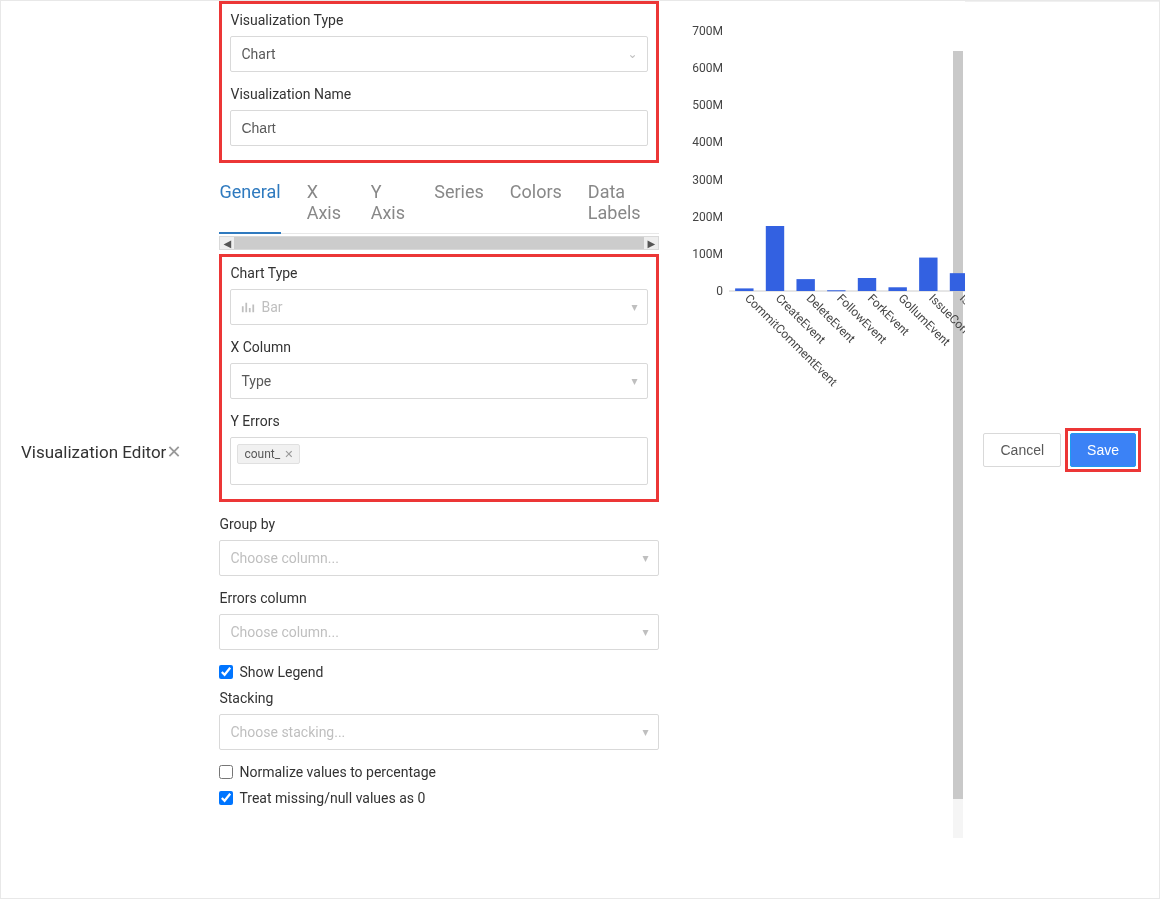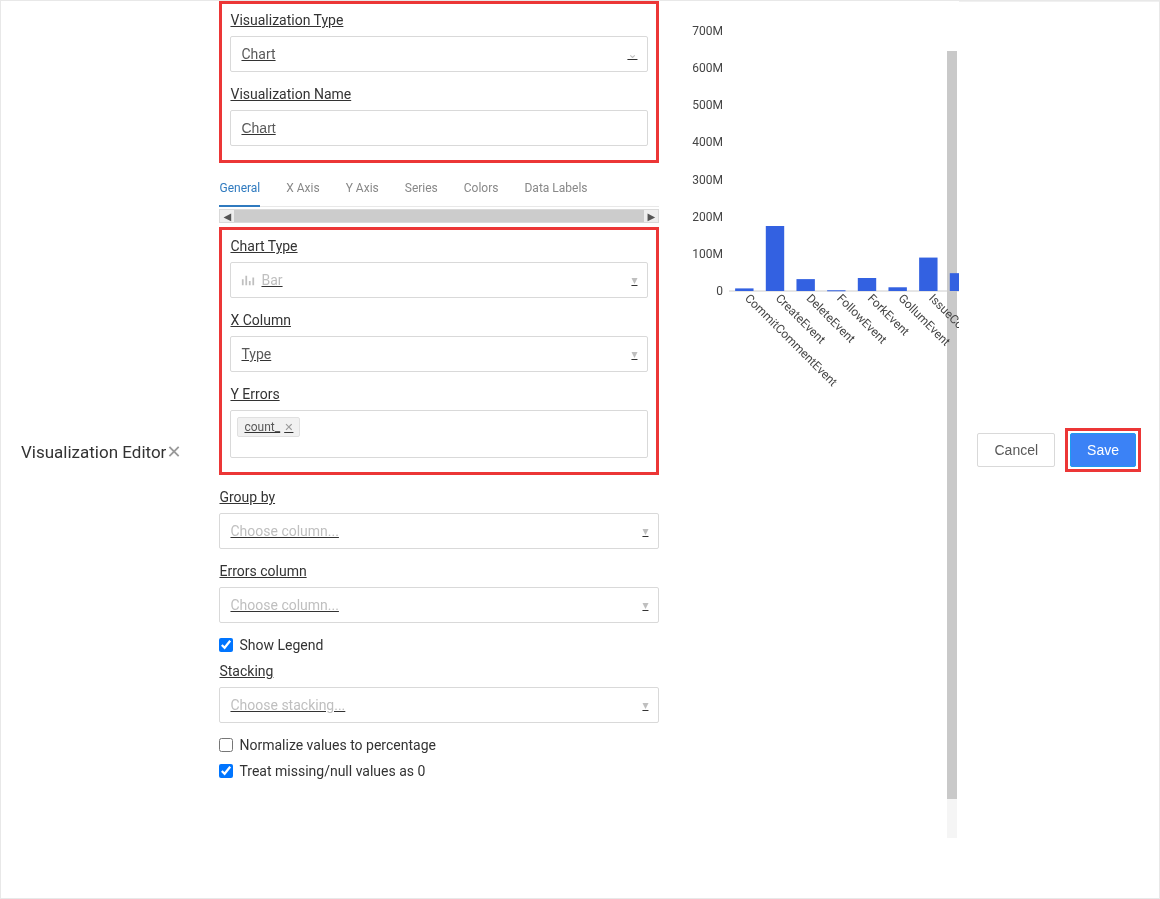--- a/index.html
+++ b/index.html
@@ -8,49 +8,49 @@
 .modal-header { display: flex; justify-content: space-between; align-items: center; padding: 18px 20px 14px; }
 .modal-title { font-size: 17px; color: #333; font-weight: 400; }
 .close-x { font-size: 18px; color: #999; cursor: pointer; background: none; border: none; line-height: 1; }
 .modal-body { flex: 1; overflow-y: auto; padding: 0 18px 18px 18px; position: relative; }
 .body-inner { display: flex; gap: 20px; }
 .left-panel { width: 440px; flex-shrink: 0; }
 .right-panel { flex: 1; padding-top: 20px; }
 
 .highlight-box { border: 3px solid #ec3636; padding: 8px 8px 10px 8px; margin-bottom: 8px; }
 
-.form-group { margin-bottom: 14px; text-decoration: underline; }
+.form-group { margin-bottom: 14px; }
 .form-label { display: block; font-size: 14px; color: #333; margin-bottom: 8px; }
 .ant-select, .ant-input, .drop-select {
   width: 100%; height: 36px; border: 1px solid #d9d9d9; border-radius: 2px;
   padding: 0 10px; font-size: 14px; background: #fff; display: flex; align-items: center;
   justify-content: space-between; color: #595959;
 }
 .ant-input { outline: none; }
 .ant-select .chev, .drop-select .chev { color: #bfbfbf; font-size: 12px; }
 .drop-select.placeholder { color: #bfbfbf; }
 .drop-select.icon-prefix .pre { display: inline-flex; align-items: center; gap: 6px; color: #bfbfbf; }
 .drop-select.icon-prefix .pre svg { width: 14px; height: 14px; stroke: #bfbfbf; fill: none; }
 
 .tabs-wrap { margin: 10px 0 4px; }
 .tabs { display: flex; gap: 26px; border-bottom: 1px solid #e8e8e8; }
-.tab { padding: 8px 0 10px; color: #888; cursor: pointer; font-size: 12px; }
+.tab { padding: 8px 0 10px; color: #888; cursor: pointer; font-size: 18px; }
 .tab.active { color: #2f7abf; border-bottom: 2px solid #2f7abf; margin-bottom: -1px; }
 .tabs-scroll { height: 14px; background: #f5f5f5; border: 1px solid #d9d9d9; margin-top: 2px; display: flex; justify-content: space-between; align-items: center; }
 .tabs-scroll .arrow { width: 14px; text-align: center; color: #555; font-size: 10px; cursor: pointer; background:#eee; height:100%; display:flex; align-items:center; justify-content:center;}
 .tabs-scroll .track { flex:1; height:100%; background:#ccc; margin:0; }
 
 .tag-input { min-height: 48px; border: 1px solid #d9d9d9; border-radius: 2px; padding: 6px; display: flex; flex-wrap: wrap; gap: 4px; align-items: flex-start; }
 .tag { background: #f1f1f1; border: 1px solid #e0e0e0; border-radius: 2px; padding: 2px 6px; font-size: 12px; color: #595959; display: inline-flex; align-items: center; gap: 4px; }
 .tag .x { cursor: pointer; color: #999; font-size: 11px; }
 
 .check-row { display: flex; align-items: center; gap: 6px; margin: 10px 0; font-size: 14px; color: #333; }
 .check-row input { width: 14px; height: 14px; }
 
-.modal-footer { border-top: 1px solid #f0f0f0; padding: 14px 18px; display: flex; justify-content: flex-end; gap: 10px; align-items: center; }
+.modal-footer { border-top: 1px solid #f0f0f0; padding: 14px 18px; display: flex; justify-content: flex-end; gap: 4px; align-items: center; }
 .btn { height: 34px; padding: 0 16px; border: 1px solid #d9d9d9; background: #fff; border-radius: 2px; cursor: pointer; font-size: 14px; color: #595959; }
 .btn-primary { background: #3b82f6; color: #fff; border-color: #1d9bf0; }
 .save-highlight { border: 3px solid #ec3636; padding: 2px; display: inline-flex; }
 
 
 .chart-container { position: relative; display:flex; }
 .chart-svg { width: 520px; height: 400px; }
 .legend { margin-left: 10px; margin-top: 20px; font-size: 13px; color: #333; display:flex; align-items:center; gap:6px; }
 .legend .sw { width: 14px; height: 14px; background: #3361E1; display:inline-block; }
 

